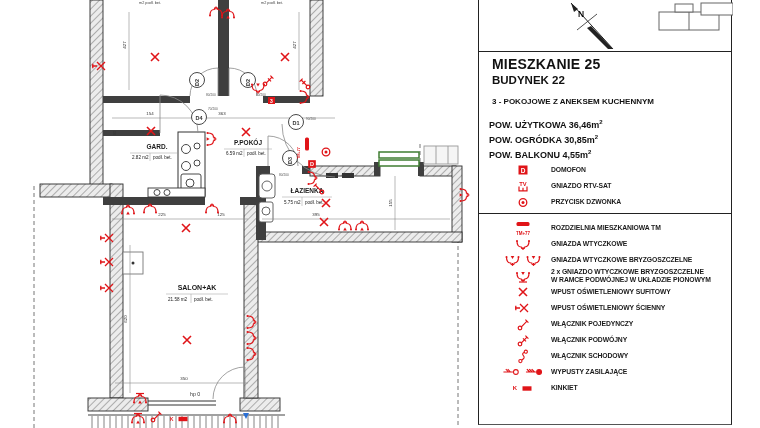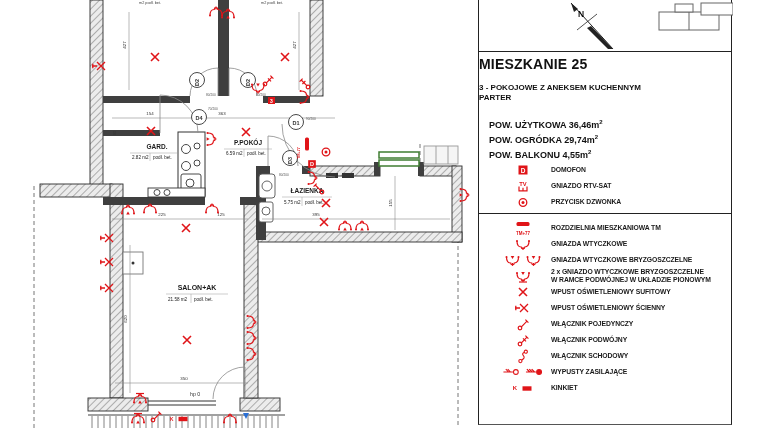--- a/index.html
+++ b/index.html
@@ -3,21 +3,21 @@
 <meta charset="utf-8">
 <style>
   html,body{margin:0;padding:0;background:#fff;}
   #stage{position:relative;width:760px;height:428px;background:#fff;overflow:hidden;
          font-family:"Liberation Sans",sans-serif;color:#111;}
   svg text{font-family:"Liberation Sans",sans-serif;}
   
   #panel{position:absolute;left:478px;top:0;width:254px;height:425px;
          border-left:1.5px solid #222;border-right:1.5px solid #222;border-bottom:1.5px solid #555;box-sizing:border-box;}
   #compass-zone{position:absolute;left:0;top:0;width:100%;height:52px;border-bottom:1.5px solid #222;box-sizing:border-box;}
-  .hdr{position:absolute;left:0;top:57px;line-height:1.05;}
+  .hdr{position:absolute;left:13px;top:57px;line-height:1.05;}
   .hdr .t1{font-size:14px;font-weight:700;letter-spacing:.2px;}
   .hdr .t2{font-size:11.5px;font-weight:700;margin-top:2px;}
   .hdr .t3{font-size:8px;font-weight:700;margin-top:12px;}
   .hdr .t4{font-size:8px;font-weight:700;margin-top:2px;}
   .areas{position:absolute;left:10px;top:116px;font-size:9px;font-weight:700;line-height:12px;}
   .areas sup{font-size:6px;}
   .leg{position:absolute;left:0;width:100%;}
   #leg-top{top:162px;}
   #leg-div{position:absolute;top:213px;left:0;width:100%;border-top:1.5px solid #222;}
   #leg-main{top:220px;}
@@ -384,27 +384,27 @@
           <rect x="180" y="12" width="60" height="18"></rect>
           <line x1="210" y1="12" x2="210" y2="30"></line>
           <rect x="222" y="3" width="32" height="12"></rect>
           <rect x="196" y="4" width="18" height="8"></rect>
         </g>
       </svg>
     </div>
 
     <div class="hdr">
       <div class="t1">MIESZKANIE 25</div>
+      <div class="t2">BUDYNEK 22</div>
       <div class="t3">3 - POKOJOWE Z ANEKSEM KUCHENNYM</div>
-      <div class="t4">PARTER</div>
     </div>
 
     <div class="areas">
       <div><span>POW. UŻYTKOWA 36,46m</span><sup>2</sup></div>
-      <div><span>POW. OGRÓDKA 29,74m</span><sup>2</sup></div>
+      <div><span>POW. OGRÓDKA 30,85m</span><sup>2</sup></div>
       <div><span>POW. BALKONU 4,55m</span><sup>2</sup></div>
     </div>
 
     <div class="leg" id="leg-top">
       <div class="lrow">
         <span class="ic">
             <svg width="20" height="14" viewBox="-10 -7 20 14">
               <use href="#s-dom"></use>
             </svg>
           </span>

